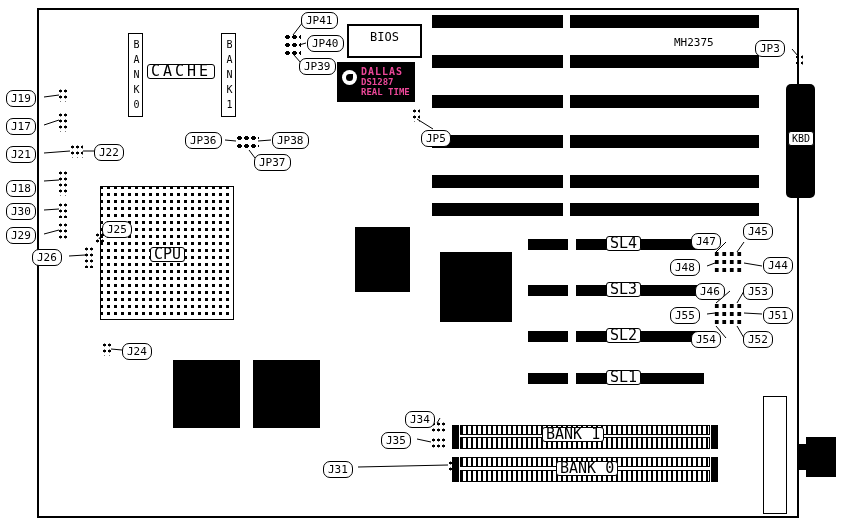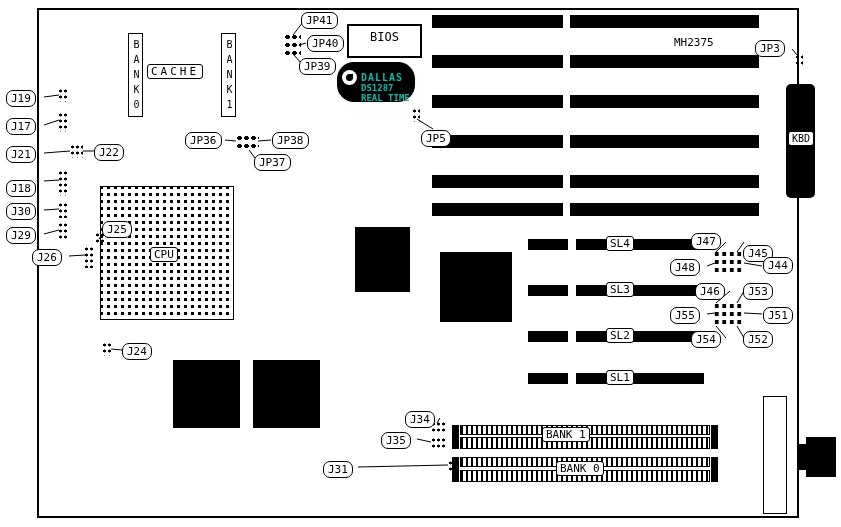--- a/index.html
+++ b/index.html
@@ -9,21 +9,21 @@
     font-family: "DejaVu Sans Mono", "Liberation Mono", monospace;
     overflow: hidden; color: #000;
   }
   .board { position: absolute; left: 37px; top: 8px; width: 762px; height: 510px; border: 2px solid #000; z-index: 0; }
   .callout {
     position: absolute; background: #fff; border: 1px solid #000; border-radius: 7px;
     font-size: 11px; line-height: 13px; padding: 1px 4px; z-index: 6; white-space: nowrap;
   }
   .boxlabel {
     position: absolute; background: #fff; border: 1px solid #000; border-radius: 3px;
-    font-size: 11px; line-height: 13px; padding: 0 3px; z-index: 5; white-space: nowrap;
+    font-size: 15px; line-height: 13px; padding: 0 3px; z-index: 5; white-space: nowrap;
   }
   .plain { position: absolute; font-size: 11px; z-index: 2; margin-left: 28px; }
   .bar { position: absolute; background: #000; z-index: 1; }
   .blackchip { position: absolute; background: #000; z-index: 1; }
   .dashchip {
     position: absolute; z-index: 1; background-color: #fff;
     background-image: repeating-linear-gradient(90deg, #000 0 13px, #fff 13px 19px),
                       repeating-linear-gradient(0deg, #000 0 4px, #fff 4px 8px);
     background-blend-mode: lighten;
   }
@@ -52,21 +52,21 @@
     background-image: repeating-linear-gradient(90deg, #000 0 2px, #fff 2px 5px);
   }
   .edge {
     position: absolute; z-index: 1; border: 1px solid #000; background-color: #fff;
     background-image: repeating-linear-gradient(0deg, #000 0 7px, #fff 7px 11px),
                       repeating-linear-gradient(90deg, #000 0 8px, #fff 8px 11px);
     background-blend-mode: lighten;
   }
   .bios { position: absolute; border: 2px solid #000; background: #fff; z-index: 3; text-align: center; }
   .bios span { font-size: 12px; line-height: 16px; margin-top: 26px; }
-  .rtc { position: absolute; background: #000; color: #14b8a6; z-index: 3; padding: 10px 4px 3px 24px; border-radius: 17px; }
+  .rtc { position: absolute; background: #000; color: #ec4899; z-index: 3; padding: 4px 4px 3px 24px; }
   .rtc .l1 { font-weight: bold; font-size: 10px; line-height: 11px; letter-spacing: 1px; }
   .rtc .l2 { font-weight: bold; font-size: 9px; line-height: 10px; }
   .rtc .l3 { font-weight: bold; font-size: 9px; line-height: 10px; }
   .rtc-logo {
     position: absolute; left: 5px; top: 8px; width: 15px; height: 15px;
     background: #fff; border-radius: 50%;
   }
   .rtc-logo:after {
     content: ""; position: absolute; left: 4px; top: 4px; width: 7px; height: 7px;
     background: #000; border-radius: 50% 0 50% 50%;
@@ -226,21 +226,21 @@
   <div class="callout" style="left:301px;top:12px">JP41</div>
   <div class="callout" style="left:307px;top:35px">JP40</div>
   <div class="callout" style="left:299px;top:58px">JP39</div>
   <div class="callout" style="left:185px;top:132px">JP36</div>
   <div class="callout" style="left:272px;top:132px">JP38</div>
   <div class="callout" style="left:254px;top:154px">JP37</div>
   <div class="callout" style="left:421px;top:130px">JP5</div>
   <div class="callout" style="left:755px;top:40px">JP3</div>
 
   <div class="callout" style="left:691px;top:233px">J47</div>
-  <div class="callout" style="left:743px;top:245px">J45</div>
+  <div class="callout" style="left:743px;top:223px">J45</div>
   <div class="callout" style="left:670px;top:259px">J48</div>
   <div class="callout" style="left:763px;top:257px">J44</div>
   <div class="callout" style="left:695px;top:283px">J46</div>
   <div class="callout" style="left:743px;top:283px">J53</div>
   <div class="callout" style="left:670px;top:307px">J55</div>
   <div class="callout" style="left:763px;top:307px">J51</div>
   <div class="callout" style="left:691px;top:331px">J54</div>
   <div class="callout" style="left:743px;top:331px">J52</div>
 
   <div class="callout" style="left:405px;top:411px">J34</div>

